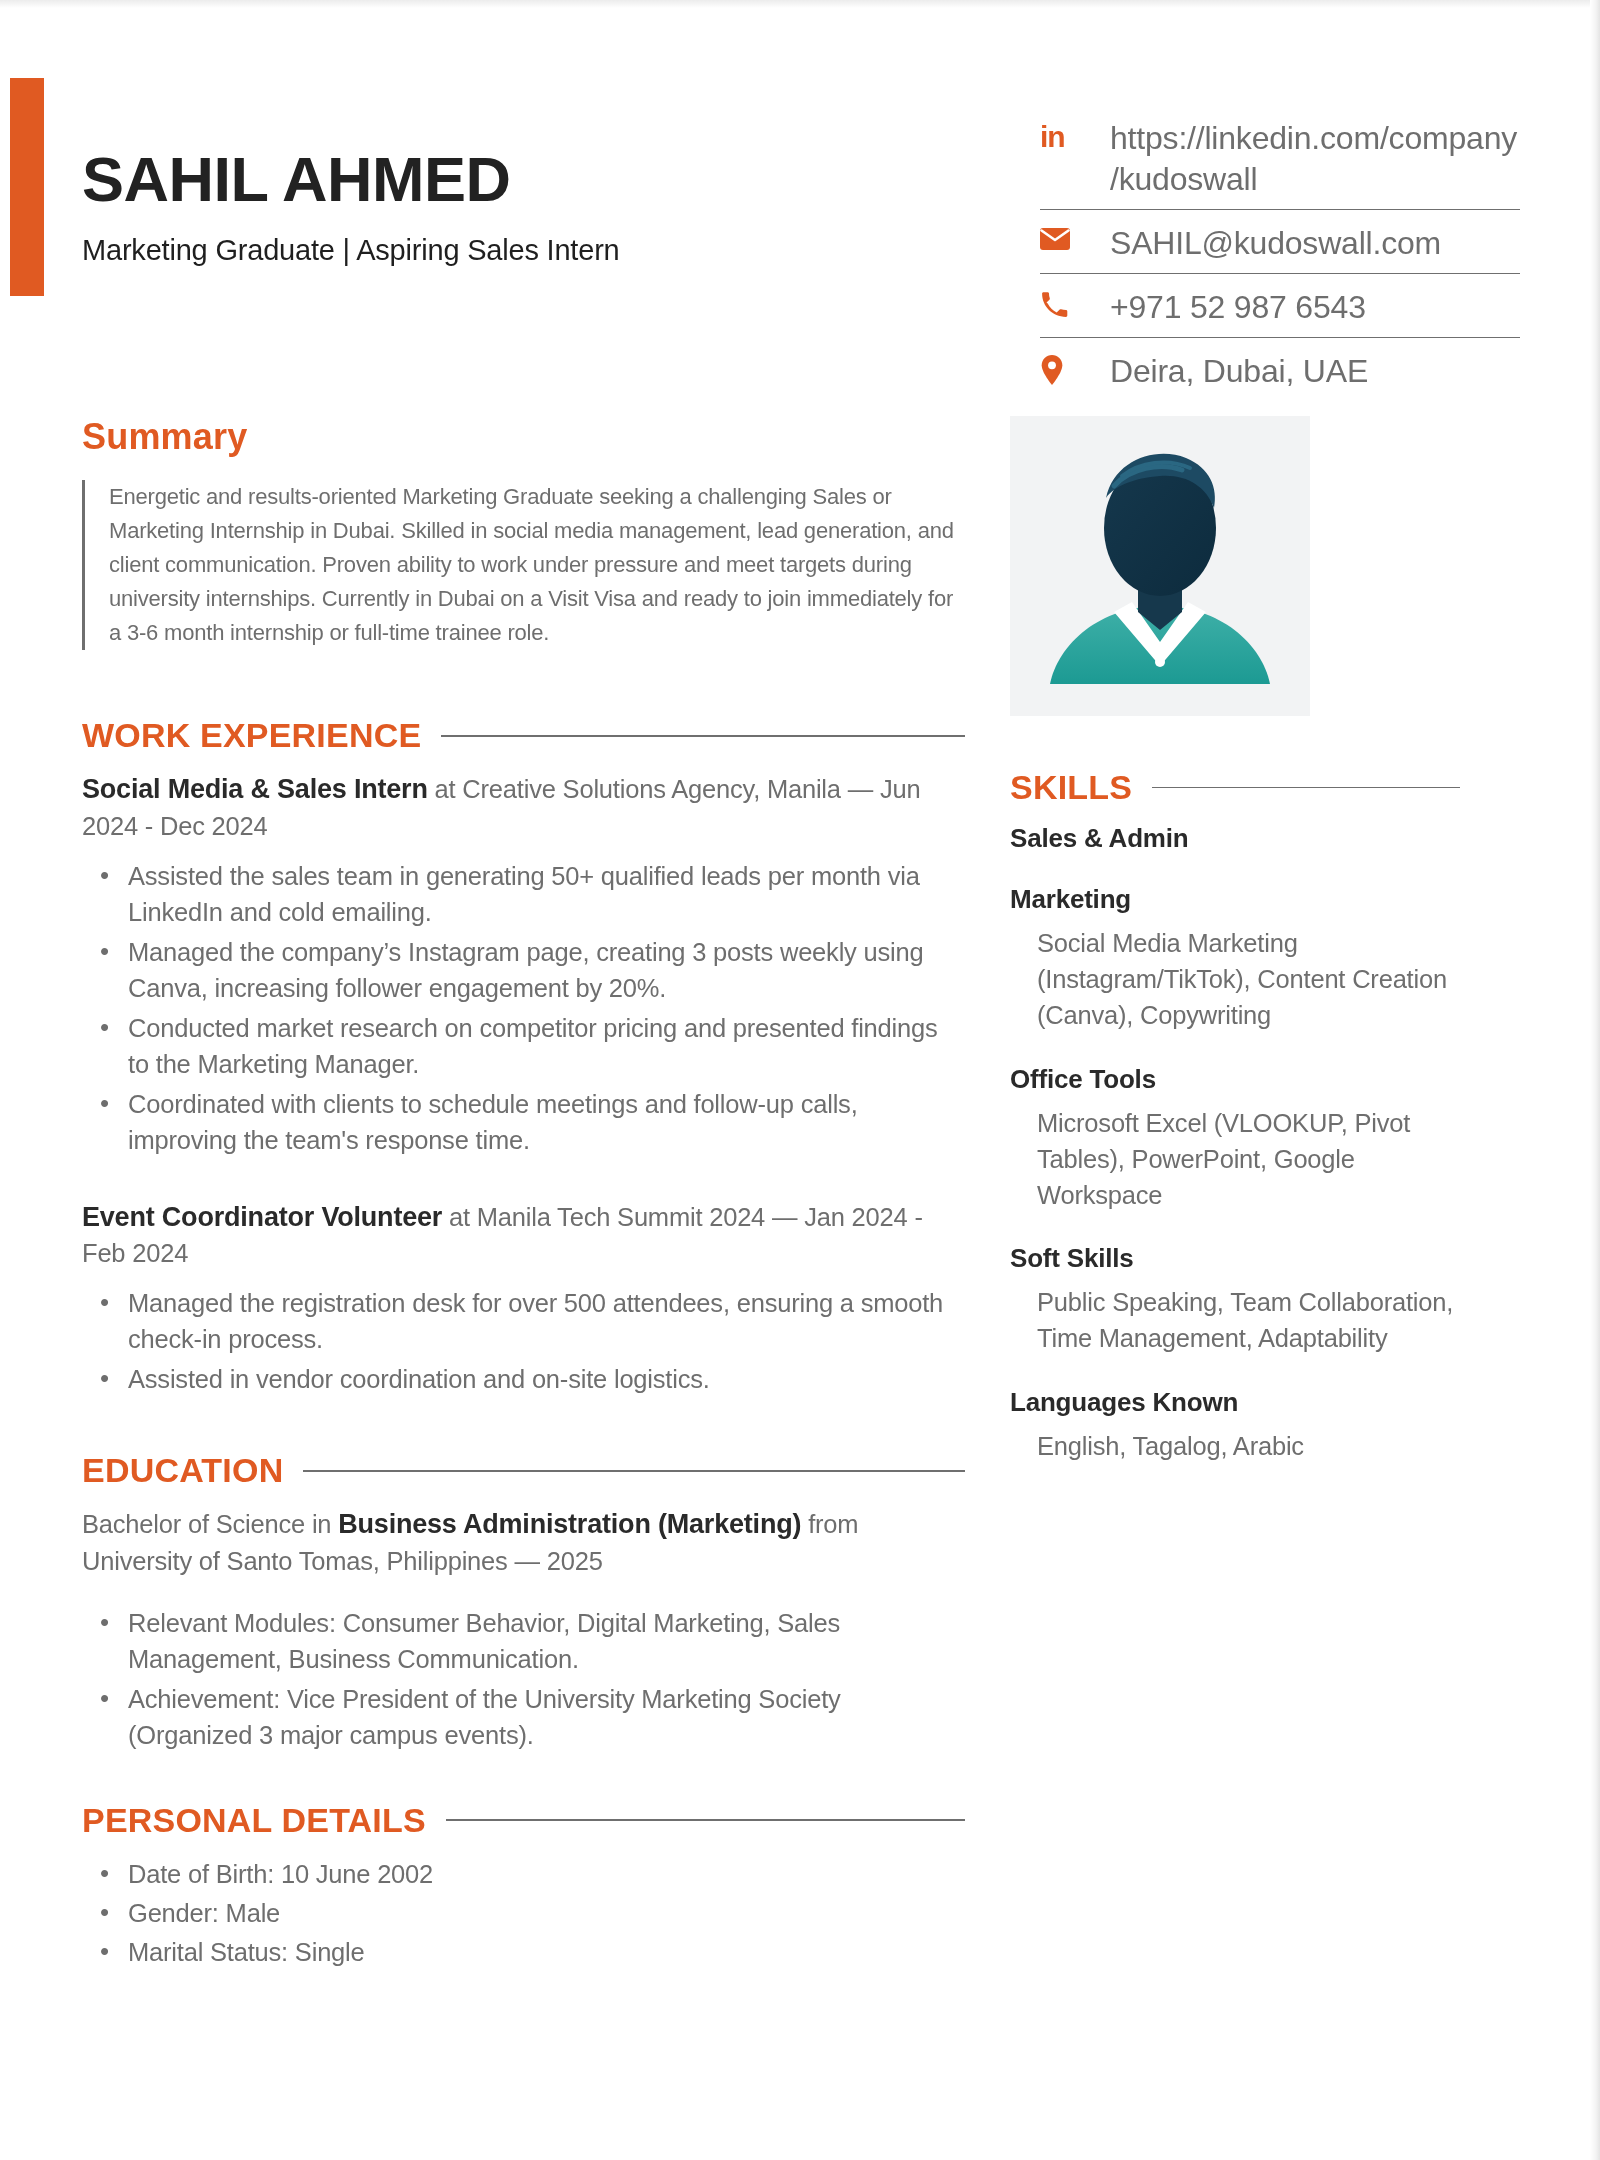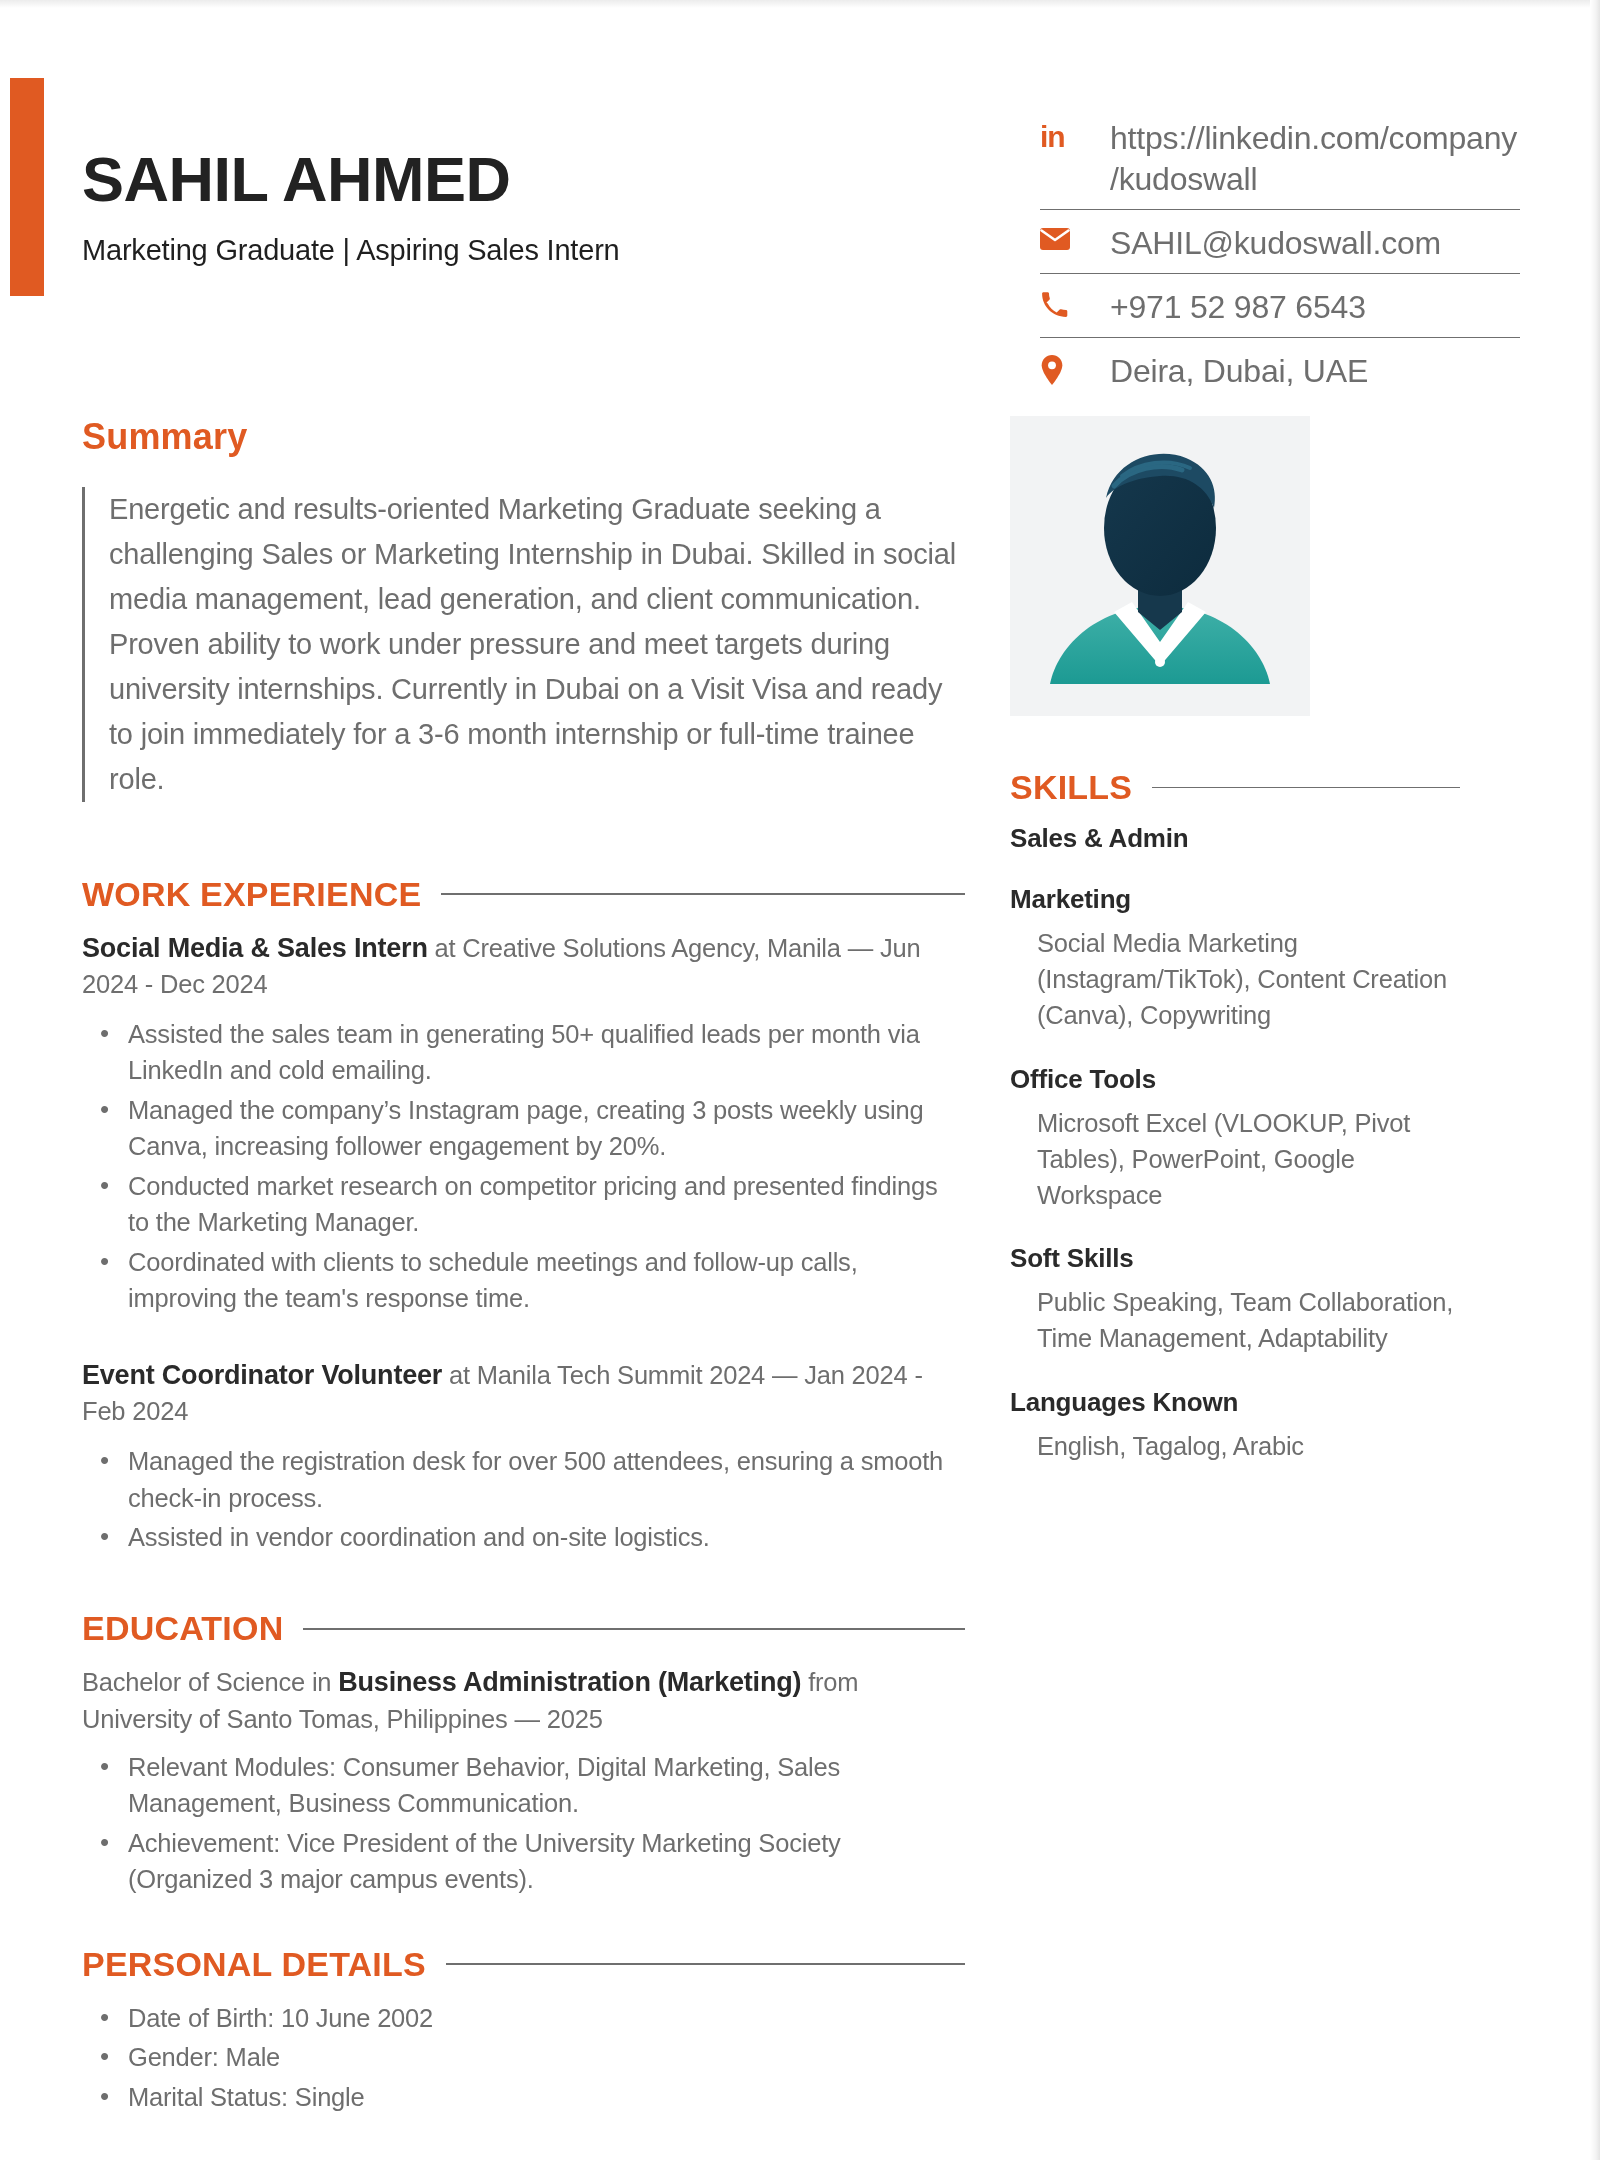--- a/index.html
+++ b/index.html
@@ -155,21 +155,21 @@
   }
   .sec-head.no-rule h2 { font-size: 36px; }
 
   
   .summary-block {
     border-left: 3px solid #6f6f6f;
     padding-left: 24px;
     margin-top: 6px;
   }
   .summary-text {
-    font-size: 29px;
+    font-size: 22px;
     color: #6e6e6e;
     line-height: 1.55;
     letter-spacing: -0.2px;
   }
 
   
   .job { margin-bottom: 10px; }
   .job-head {
     font-size: 25.5px;
     color: #6e6e6e;
@@ -206,21 +206,21 @@
 
   .sec-gap { height: 44px; }
   .sec-gap-sm { height: 30px; }
 
   
   .edu-head {
     font-size: 25.5px;
     color: #6e6e6e;
     line-height: 1.38;
     letter-spacing: -0.2px;
-    margin-bottom: 12px;
+    margin-bottom: 26px;
   }
   .edu-head .degree {
     font-weight: 700;
     color: #2a2a2a;
     font-size: 27px;
   }
 
   
   .photo {
     width: 300px;

